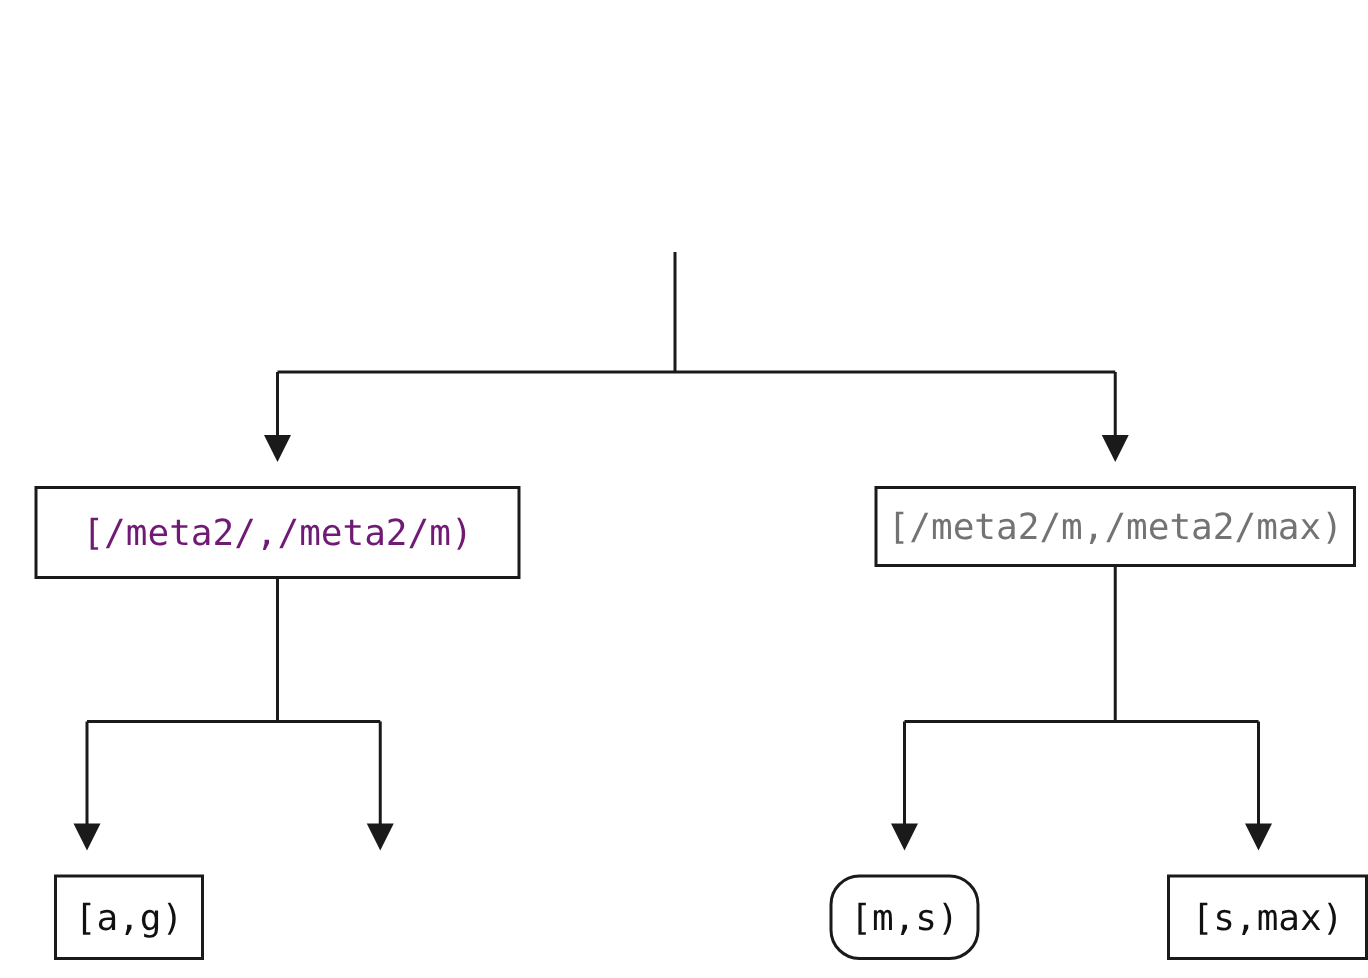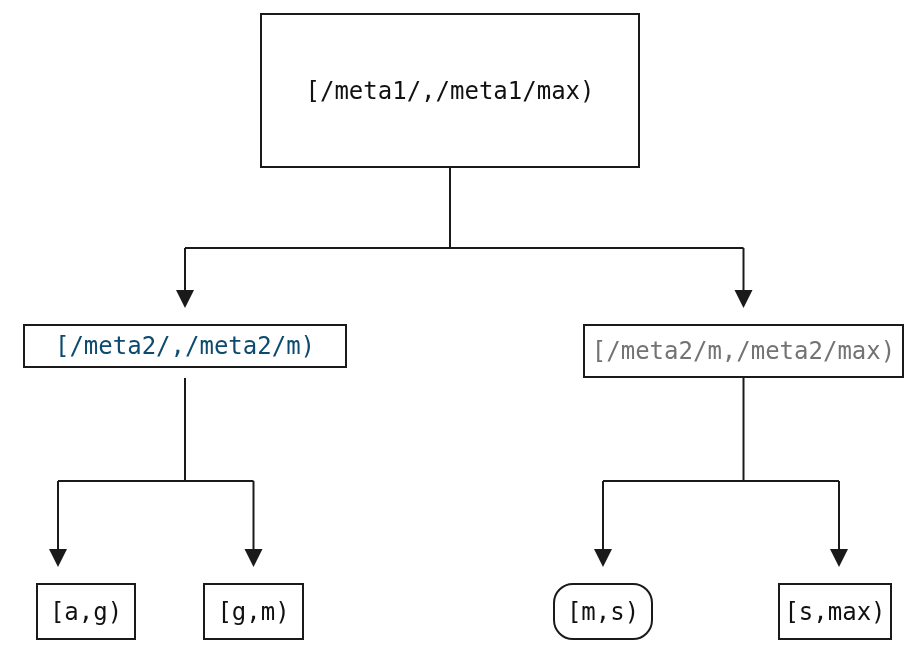--- a/index.html
+++ b/index.html
@@ -52,34 +52,28 @@
       <line x1="253.5" y1="481" x2="253.5" y2="551" stroke="#1a1a1a" stroke-width="2"></line>
       <polygon points="244.5,549 262.5,549 253.5,567" fill="#1a1a1a"></polygon>
       <line x1="743.5" y1="378" x2="743.5" y2="481" stroke="#1a1a1a" stroke-width="2"></line>
       <line x1="603" y1="481" x2="839" y2="481" stroke="#1a1a1a" stroke-width="2"></line>
       <line x1="603" y1="481" x2="603" y2="551" stroke="#1a1a1a" stroke-width="2"></line>
       <polygon points="594,549 612,549 603,567" fill="#1a1a1a"></polygon>
       <line x1="839" y1="481" x2="839" y2="551" stroke="#1a1a1a" stroke-width="2"></line>
       <polygon points="830,549 848,549 839,567" fill="#1a1a1a"></polygon>
     </svg>
 
-  <div class="node" style="left: 260px; top: 13px; width: 380px; height: 155px; border-color: rgb(26, 26, 26); background: rgb(255, 255, 255); color: rgb(17, 17, 17);">
-    <span>[/meta1/,/meta1/max)</span>
-  </div>
-  <div class="node" style="left: 23px; top: 324px; width: 324px; height: 44px; border-color: rgb(26, 26, 26); background: rgb(255, 255, 255); color: #0c4a6e;">
+  <div class="node" style="left: 23px; top: 324px; width: 324px; height: 62px; border-color: rgb(26, 26, 26); background: rgb(255, 255, 255); color: #701a75;">
     <span>[/meta2/,/meta2/m)</span>
   </div>
   <div class="node" style="left: 583px; top: 324px; width: 321px; height: 54px; border-color: rgb(26, 26, 26); background: rgb(255, 255, 255); color: #737373;">
     <span>[/meta2/m,/meta2/max)</span>
   </div>
   <div class="node" style="left: 8px; top: 583px; width: 100px; height: 57px; border-color: rgb(26, 26, 26); background: rgb(255, 255, 255); color: rgb(17, 17, 17); margin-left: 28px;">
     <span>[a,g)</span>
   </div>
-  <div class="node" style="left: 203px; top: 583px; width: 101px; height: 57px; border-color: rgb(26, 26, 26); background: rgb(255, 255, 255); color: rgb(17, 17, 17);">
-    <span>[g,m)</span>
-  </div>
   <div class="node" style="left: 553px; top: 583px; width: 100px; height: 57px; border-color: rgb(26, 26, 26); background: rgb(255, 255, 255); color: rgb(17, 17, 17); border-radius: 20px;">
     <span>[m,s)</span>
   </div>
-  <div class="node" style="left: 778px; top: 583px; width: 114px; height: 57px; border-color: rgb(26, 26, 26); background: rgb(255, 255, 255); color: rgb(17, 17, 17);">
+  <div class="node" style="left: 778px; top: 583px; width: 134px; height: 57px; border-color: rgb(26, 26, 26); background: rgb(255, 255, 255); color: rgb(17, 17, 17);">
     <span>[s,max)</span>
   </div>
 </div>
 
 </body></html>

